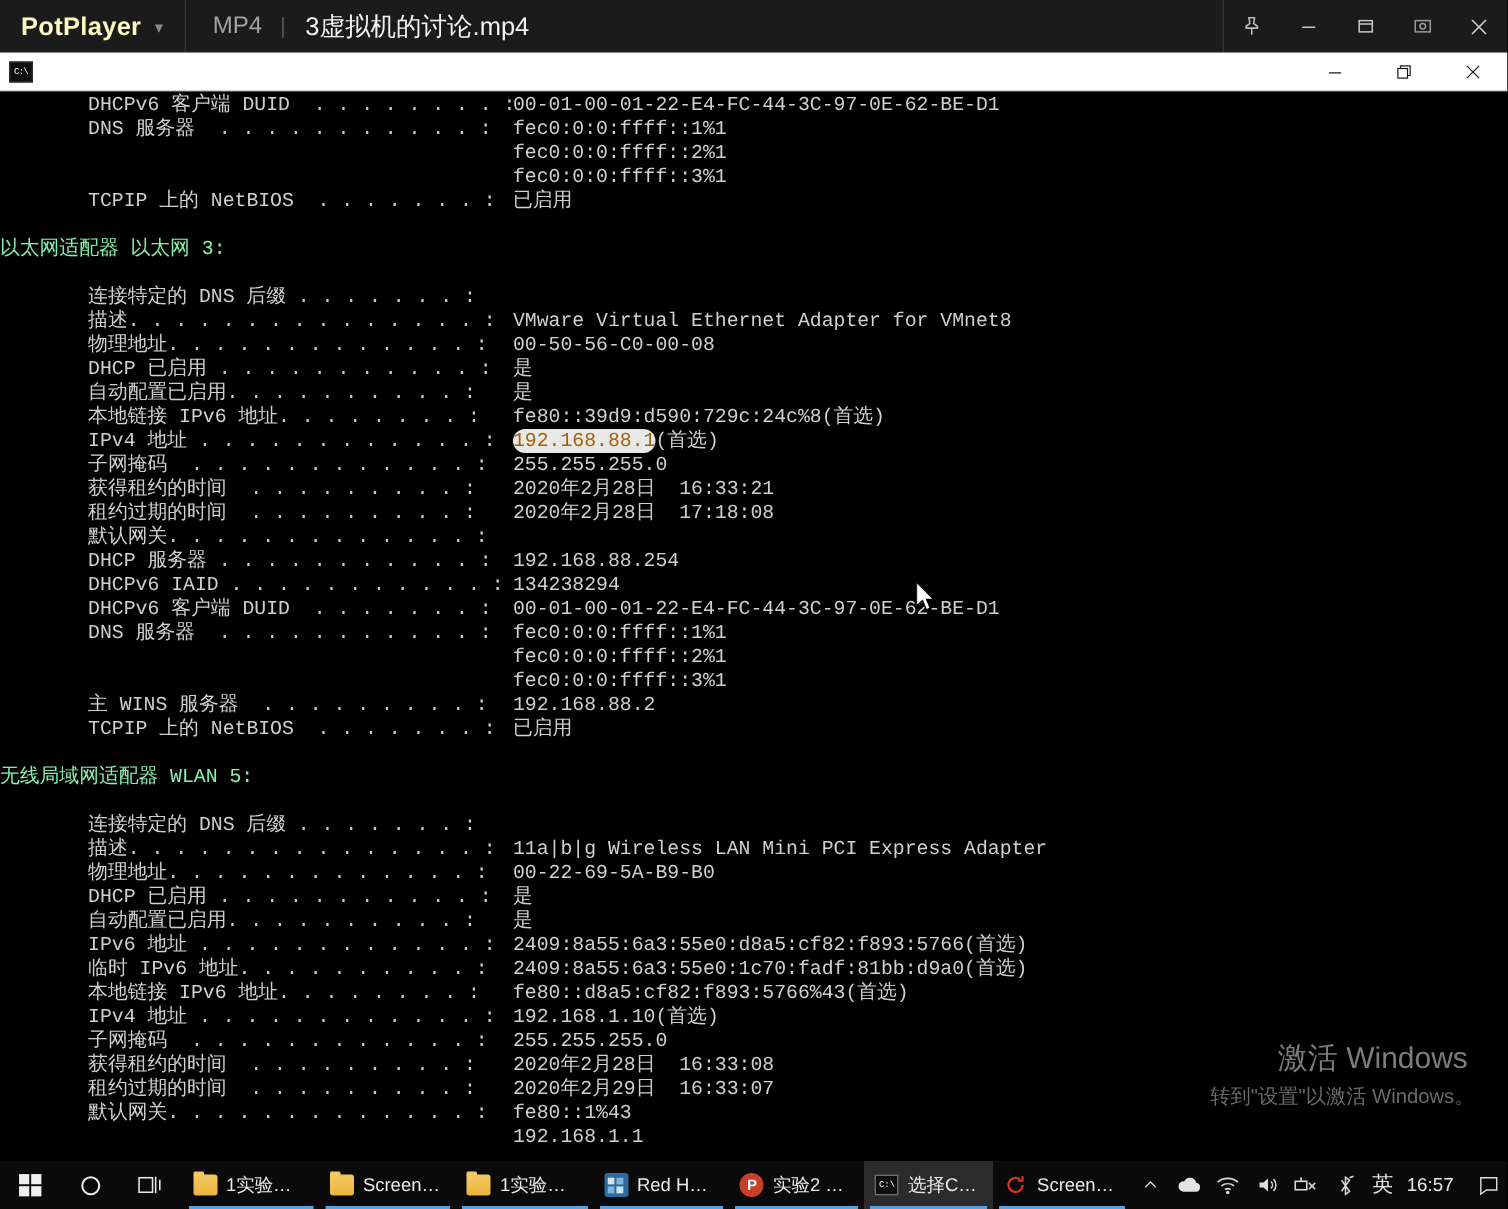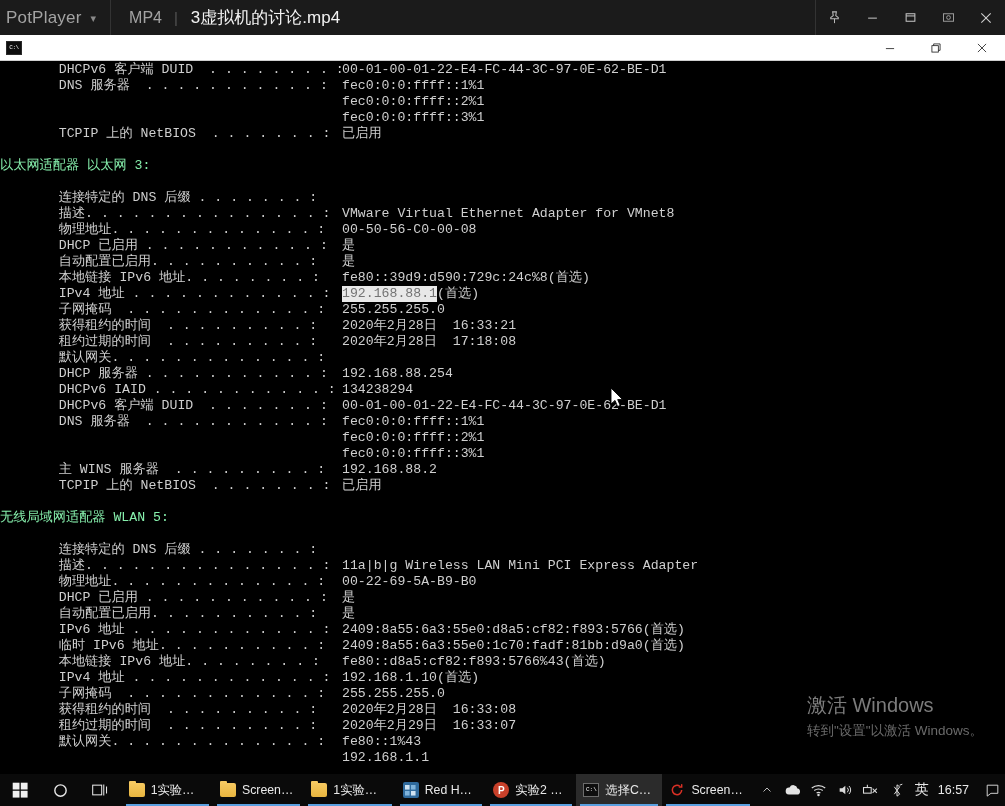--- a/index.html
+++ b/index.html
@@ -11,22 +11,22 @@
   }
   #app { position: relative; width: 1005px; height: 806px; background: #000; }
 
   
   .potplayer-bar {
     position: absolute; left: 0; top: 0; width: 1005px; height: 35px;
     background: #1b1b1b;
     display: flex; align-items: center;
   }
   .pp-title {
-    color: #a3a3a3; font-size: 17px; font-weight: normal;
-    padding-left: 6px; letter-spacing: .2px;
+    color: #fef9c3; font-size: 17px; font-weight: bold;
+    padding-left: 14px; letter-spacing: .2px;
   }
   .pp-caret { color: #8a8a8a; font-size: 11px; margin-left: 9px; margin-top:2px; }
   .pp-sep { width: 1px; height: 35px; background: #333; margin-left: 14px; }
   .pp-fmt { color: #a3a3a3; font-size: 16px; padding-left: 18px; }
   .pp-pipe { color: #555; font-size: 15px; padding-left: 12px; }
   .pp-file { color: #f2f2f2; font-size: 17px; padding-left: 13px; }
   .pp-spacer { flex: 1 1 auto; }
   .pp-ctrls { display: flex; align-items: center; height: 35px; }
   .pp-btn {
     width: 38px; height: 35px; display: flex; align-items: center; justify-content: center;
@@ -62,35 +62,35 @@
     font-family: "Liberation Mono", "DejaVu Sans Mono", monospace;
     font-size: 13.2px;
     line-height: 16px;
     padding-top: 1px;
     overflow: hidden;
     white-space: pre;
   }
   .crow { height: 16px; display: block; }
   .clabel { display: inline-block; margin-left: 35px; }
   .cval { display: inline-block; }
-  .sel { background: #e8e8e8; color: #737373; }
+  .sel { background: #e8e8e8; color: #a16207; border-radius: 8px; }
   .hdr { color: #86efac; }
 
   
   .cursor {
     position: absolute; left: 611px; top: 388px; width: 13px; height: 20px;
     pointer-events: none;
   }
 
   
   .watermark {
     position: absolute; right: 22px; top: 692px; text-align: left;
     color: #6d6d6d; user-select: none;
   }
-  .wm-line1 { font-size: 20px; color: #7c7c7c; }
+  .wm-line1 { font-size: 20px; color: #7c7c7c; margin-left: 45px; }
   .wm-line2 { font-size: 13.5px; color: #6a6a6a; margin-top: 3px; }
 
   
   .taskbar {
     position: absolute; left: 0; bottom: 0; width: 1005px; height: 32px;
     background: #0a0a0a;
     display: flex; align-items: stretch;
   }
   .tb-start {
     width: 42px; display:flex; align-items:center; justify-content:center;

